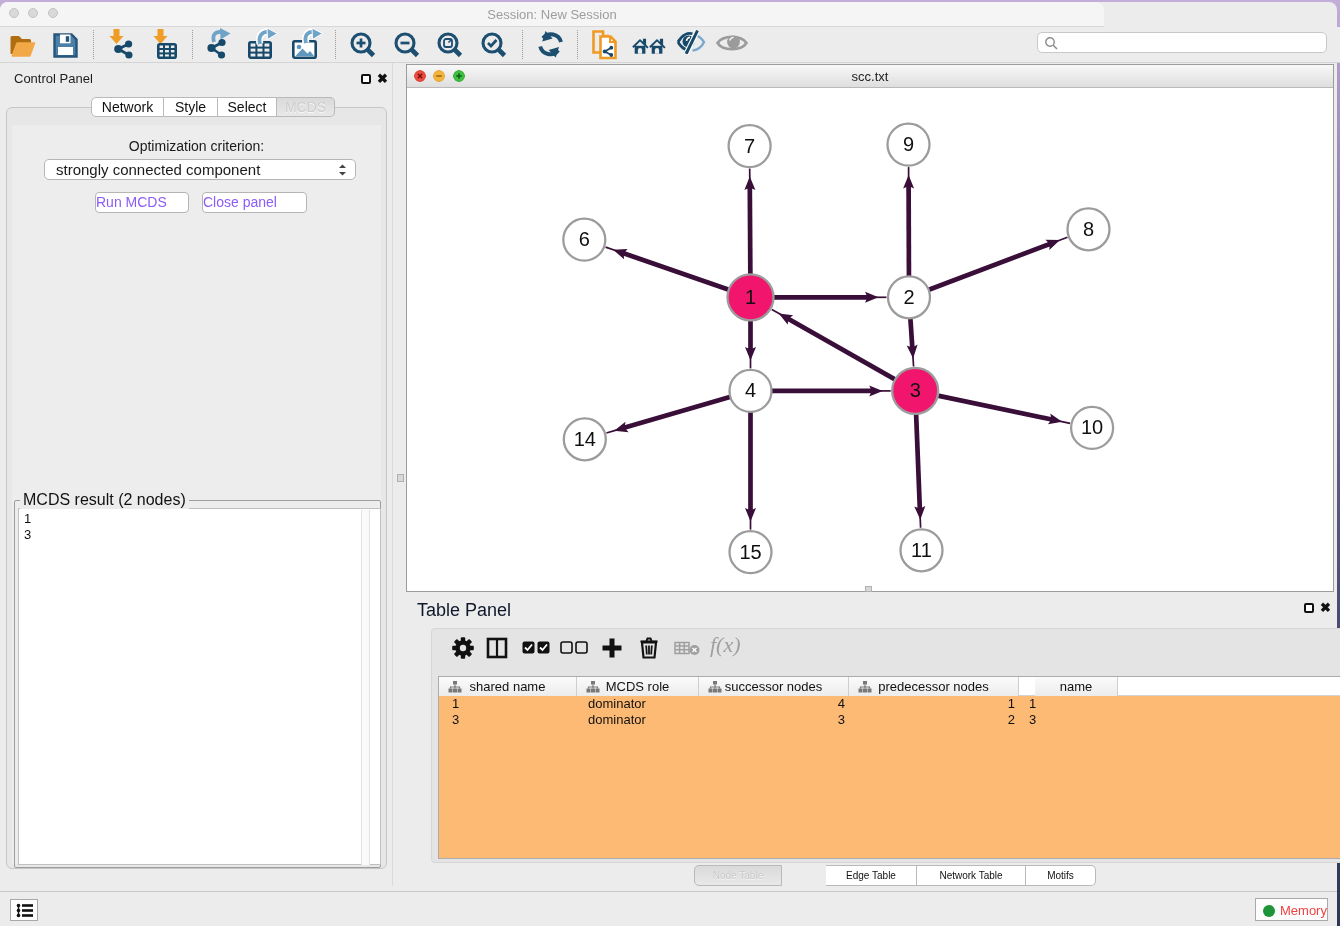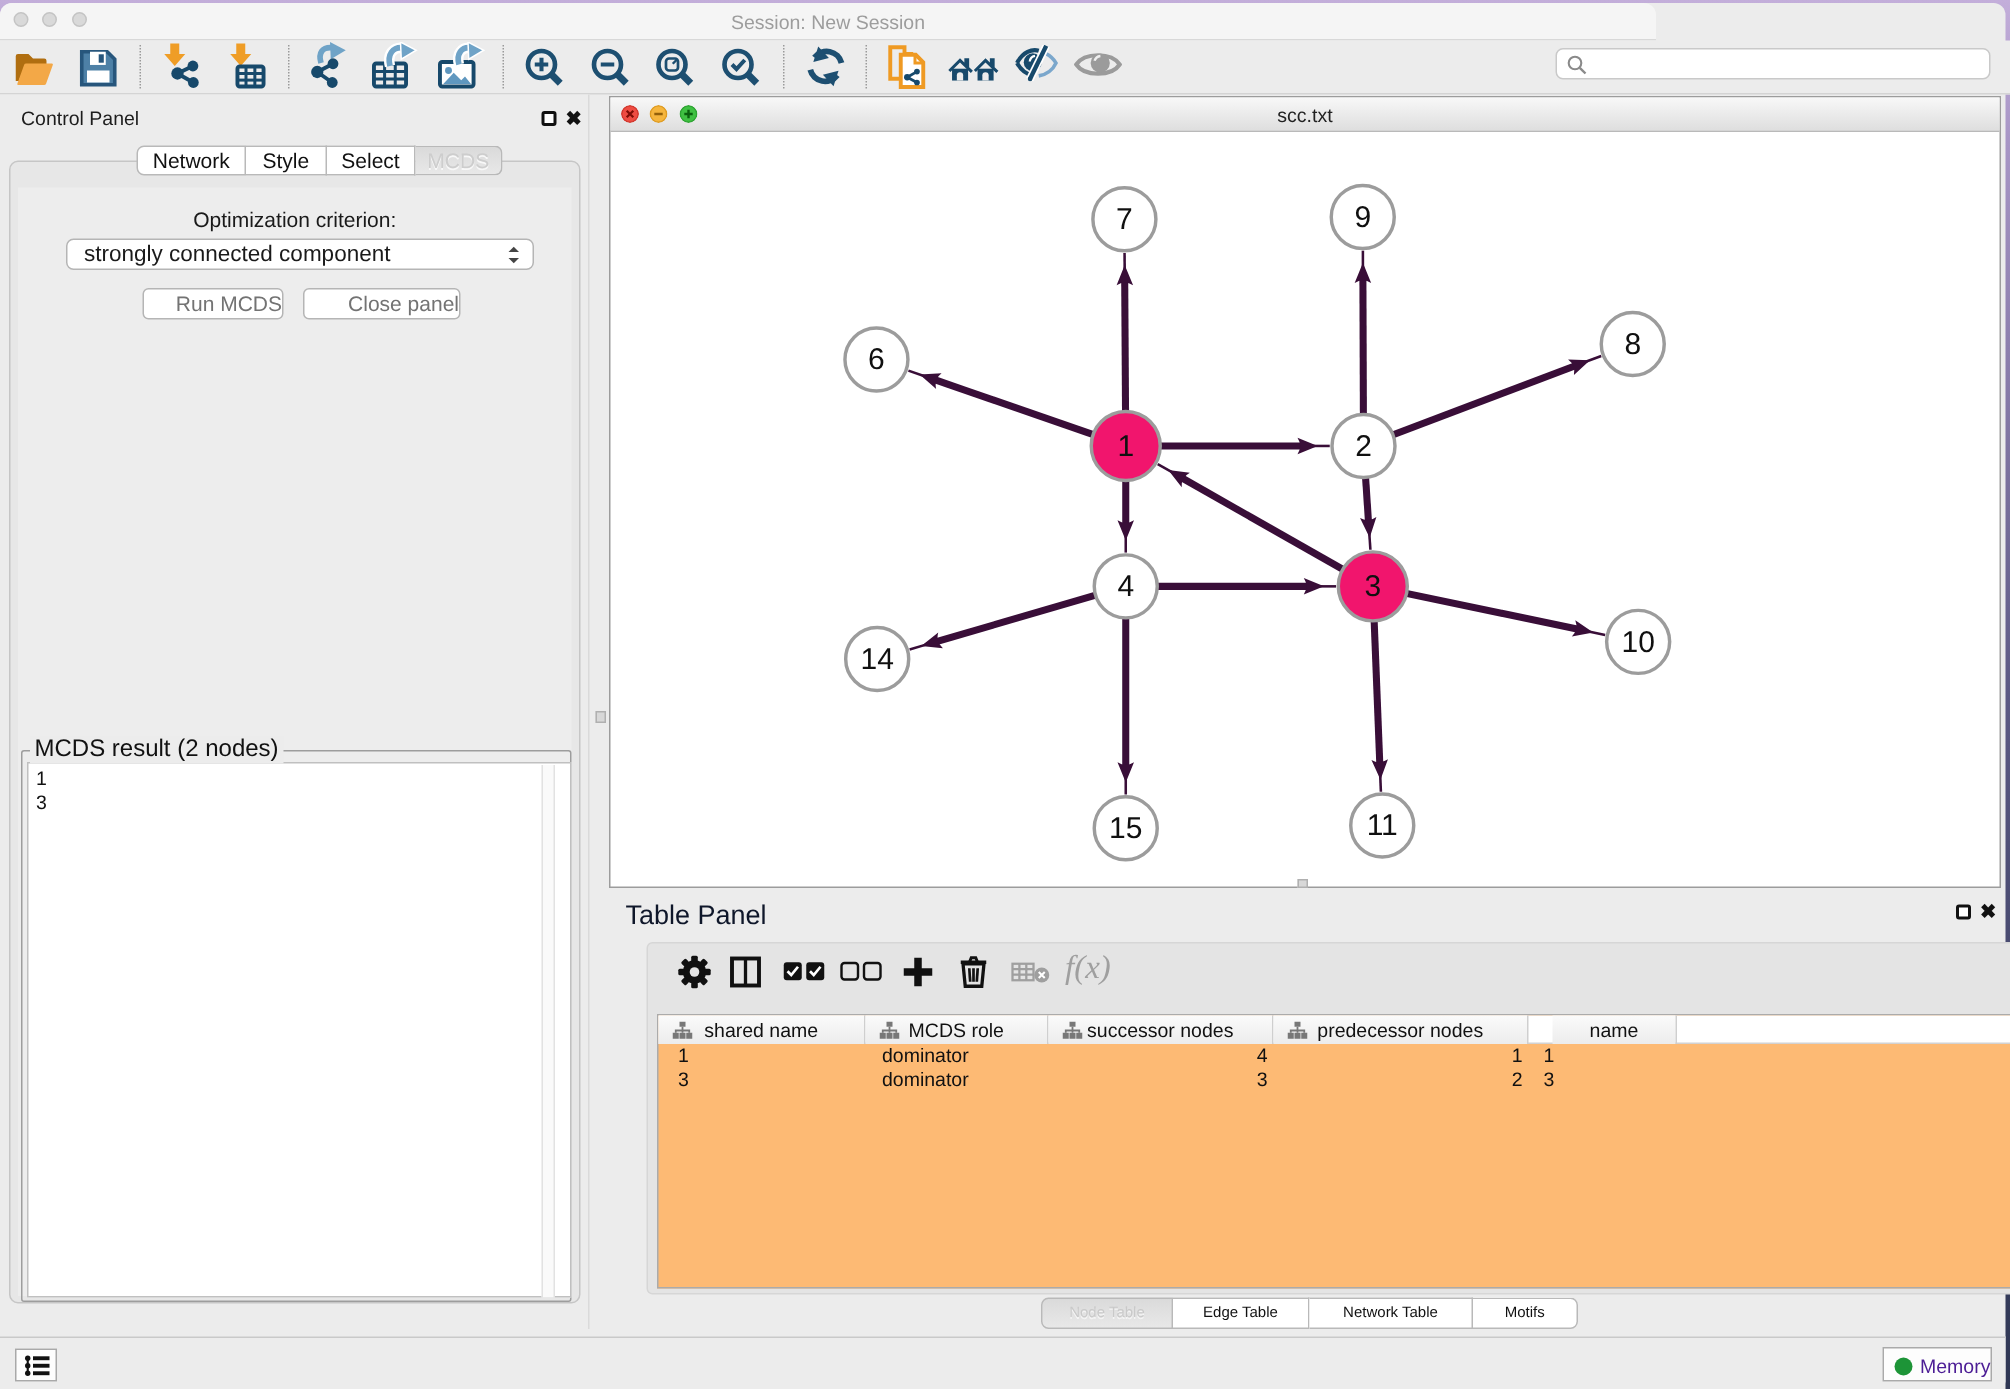--- a/index.html
+++ b/index.html
@@ -23,21 +23,21 @@
 .xico { position:absolute; top:8px; font-size:13px; font-weight:bold; color:#111; }
 .tabspane { position:absolute; left:6px; top:107px; width:381px; height:762px; background:#e7e7e7; border:1px solid #c6c6c6; border-radius:6px; }
 .tabspane .inner { position:absolute; left:5px; top:17px; width:369px; height:739px; background:#ededed; }
 .tabrow { position:absolute; left:78px; top:97px; height:20px; display:flex; z-index:5; }
 .tabrow .tab { height:20px; line-height:19px; font-size:14px; color:#111; background:#fff; border:1px solid #b9b9b9; border-left:none; padding:0; text-align:center; }
 .tabrow .tab.first { border-left:1px solid #b9b9b9; border-radius:5px 0 0 5px;margin-left:13px; }
 .tabrow .tab.last { border-radius:0 5px 5px 0; }
 .tabrow .tab.sel { background:linear-gradient(#dadada,#e8e8e8); color:#cdcdcd; text-shadow:0 1px 0 #f8f8f8; }
 .optlabel { position:absolute; left:0; top:138px; width:393px; text-align:center; font-size:14px; color:#1a1a1a; }
 .dropdown { position:absolute; left:44px; top:159px; width:312px; height:21px; background:#fff; border:1px solid #b5b5b5; border-radius:5px; font-size:15px; color:#1a1a1a; line-height:19px; padding-left:11px; }
-.btn { position:absolute; top:192px; height:21px; background:#fff; border:1px solid #b5b5b5; border-radius:4px; font-size:14px; color:#737373; text-align:right; line-height:19px; }
+.btn { position:absolute; top:192px; height:21px; background:#fff; border:1px solid #b5b5b5; border-radius:4px; font-size:14px; color:#8b5cf6; text-align:left; line-height:19px; }
 .groupbox { position:absolute; left:14px; top:500px; width:367px; height:368px; border:1px solid #9d9d9d; border-radius:2px; }
 .grouplabel { position:absolute; left:20px; top:491px; background:#ececec; padding:0 3px; font-size:16px; color:#111; }
 .resultarea { position:absolute; left:3px; top:7px; width:363px; height:357px; background:#fff; border:1px solid #c0c0c0; font-size:13px; color:#111; padding:2px 0 0 5px; line-height:16px; }
 .vscroll { position:absolute; right:10px; top:1px; width:9px; height:355px; background:#fafafa; border-left:1px solid #e2e2e2; border-right:1px solid #e2e2e2; }
 </style>
 </head>
 <body>
 <div class="app"></div>
 <style>
 
@@ -56,21 +56,21 @@
 .trow { position:absolute; left:0; width:100%; height:16px; font-size:13px; color:#111; }
 .tc { position:absolute; top:1px; }
 .tabs2 { position:absolute; left:288px; top:270px; height:21px; display:flex; }
 .tabs2 .tab { height:21px; line-height:20px; font-size:10px; color:#111; background:#fff; border:1px solid #b9b9b9; border-left:none; text-align:center; }
 .tabs2 .tab.first { border-left:1px solid #b9b9b9; border-radius:5px 0 0 5px; }
 .tabs2 .tab.last { border-radius:0 5px 5px 0; }
 .tabs2 .tab.sel { background:linear-gradient(#dadada,#e8e8e8); color:#c9c9c9; text-shadow:0 1px 0 #f5f5f5; }
 
 .statusbar { position:absolute; left:0; top:891px; width:1337px; height:35px; background:#ececec; border-top:1px solid #c9c9c9; }
 .listbtn { position:absolute; left:10px; top:7px; width:28px; height:22px; background:#fdfdfd; border:1px solid #a9a9a9; }
-.membtn { position:absolute; left:1255px; top:6px; width:73px; height:23px; background:#fdfdfd; border:1px solid #aaaaaa; font-size:13px; color:#4c1d95; }
+.membtn { position:absolute; left:1255px; top:6px; width:73px; height:23px; background:#fdfdfd; border:1px solid #aaaaaa; font-size:13px; color:#ef4444; }
 .gdot { position:absolute; left:7px; top:6px; width:12px; height:12px; border-radius:50%; background:#1d9437; }
 </style>
 
 <div class="titlebar">
   <div class="tl" style="left:9px;"></div>
   <div class="tl" style="left:28px;"></div>
   <div class="tl" style="left:48px;"></div>
   <div class="apptitle">Session: New Session</div>
 </div>
 
@@ -438,21 +438,21 @@
         <div class="tc" style="left:13px;">3</div>
         <div class="tc" style="left:149px;">dominator</div>
         <div class="tc" style="left:260px;width:146px;text-align:right;">3</div>
         <div class="tc" style="left:410px;width:166px;text-align:right;">2</div>
         <div class="tc" style="left:590px;">3</div>
       </div>
     </div>
   </div>
   <div class="tabs2">
     <div class="tab first sel" style="width:88px;">Node Table</div>
-    <div class="tab" style="width:91px;">Edge Table</div>
+    <div class="tab" style="width:91px;margin-left:44px;">Edge Table</div>
     <div class="tab" style="width:109px;">Network Table</div>
     <div class="tab last" style="width:70px;">Motifs</div>
   </div>
 </div>
 
 <div class="statusbar">
   <div class="listbtn">
     <svg style="position:absolute;left:5px;top:3px;" width="18" height="15" viewBox="0 0 18 15">
       <g fill="#111">
           <circle cx="2.5" cy="2.5" r="1.8"></circle>

